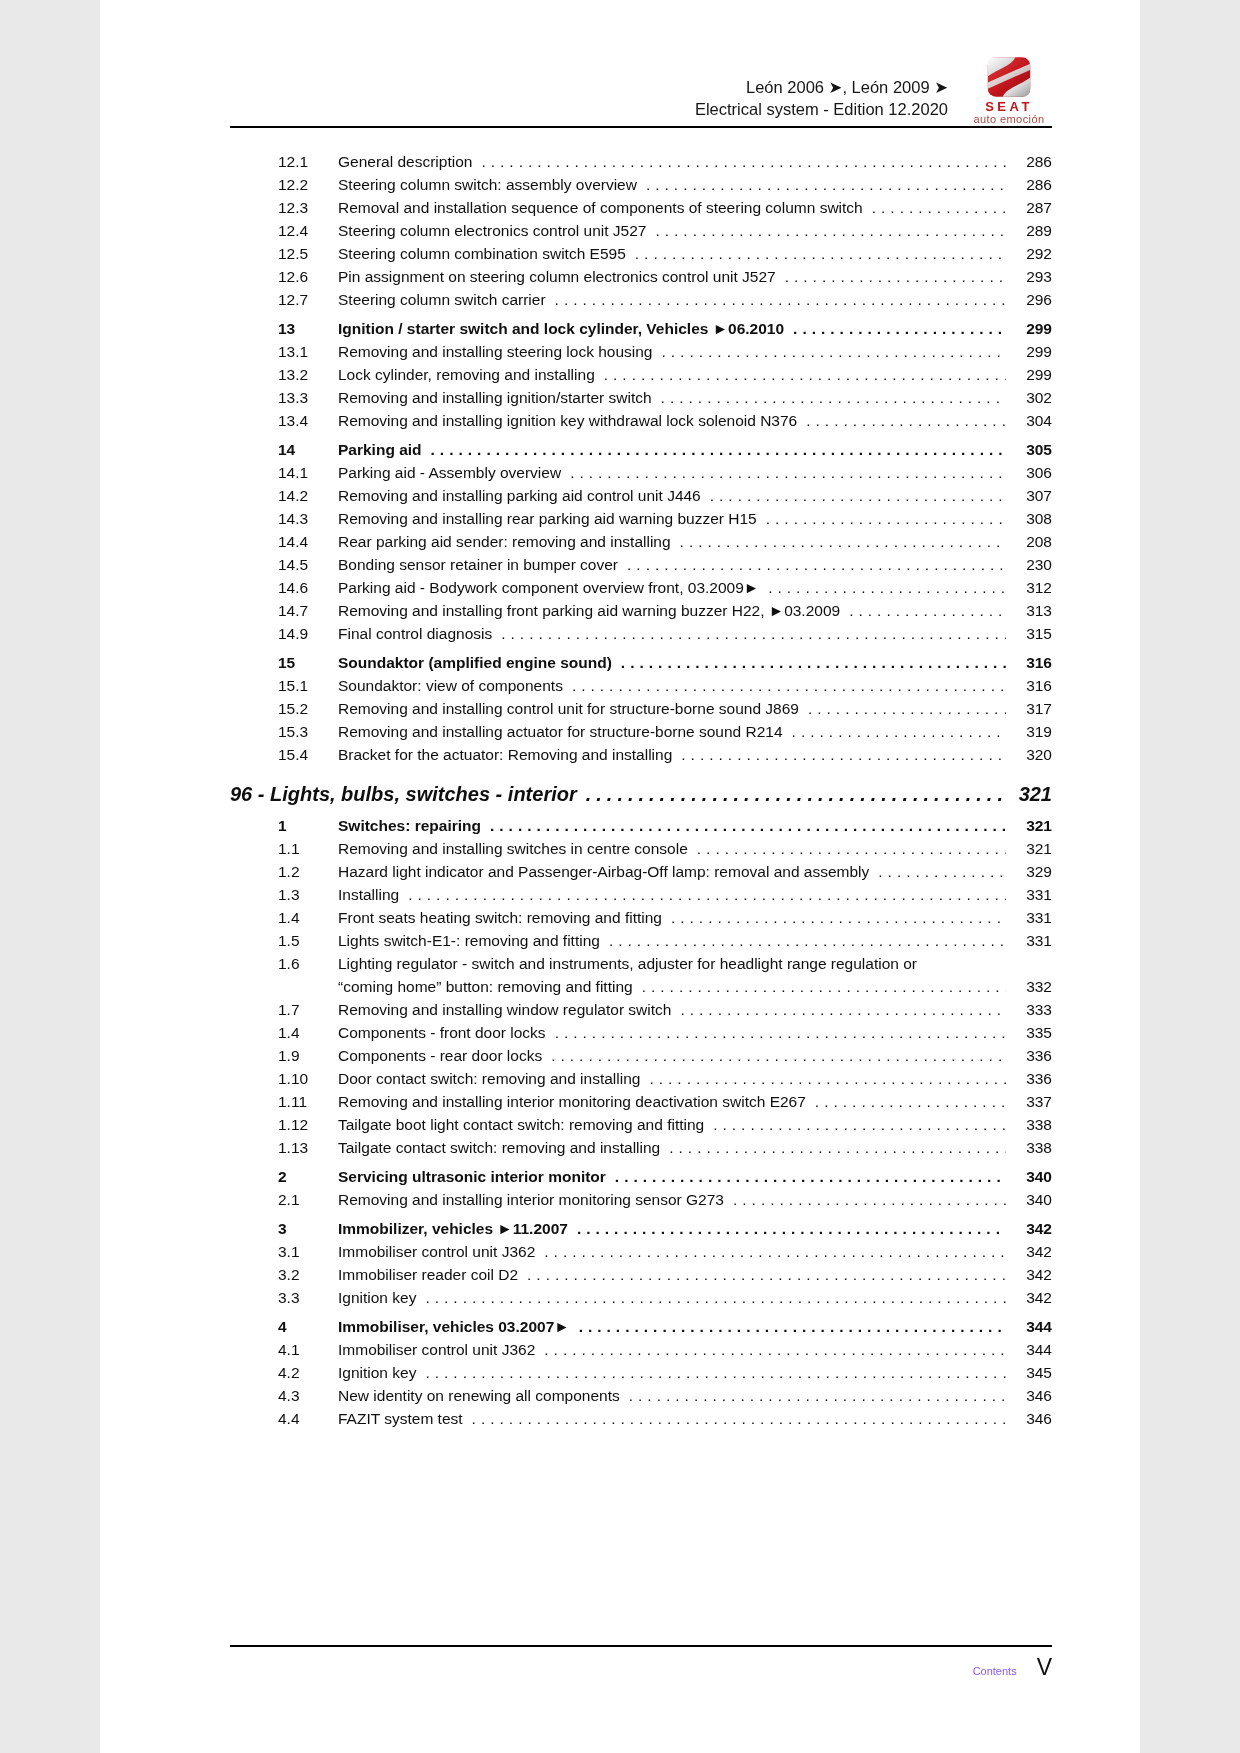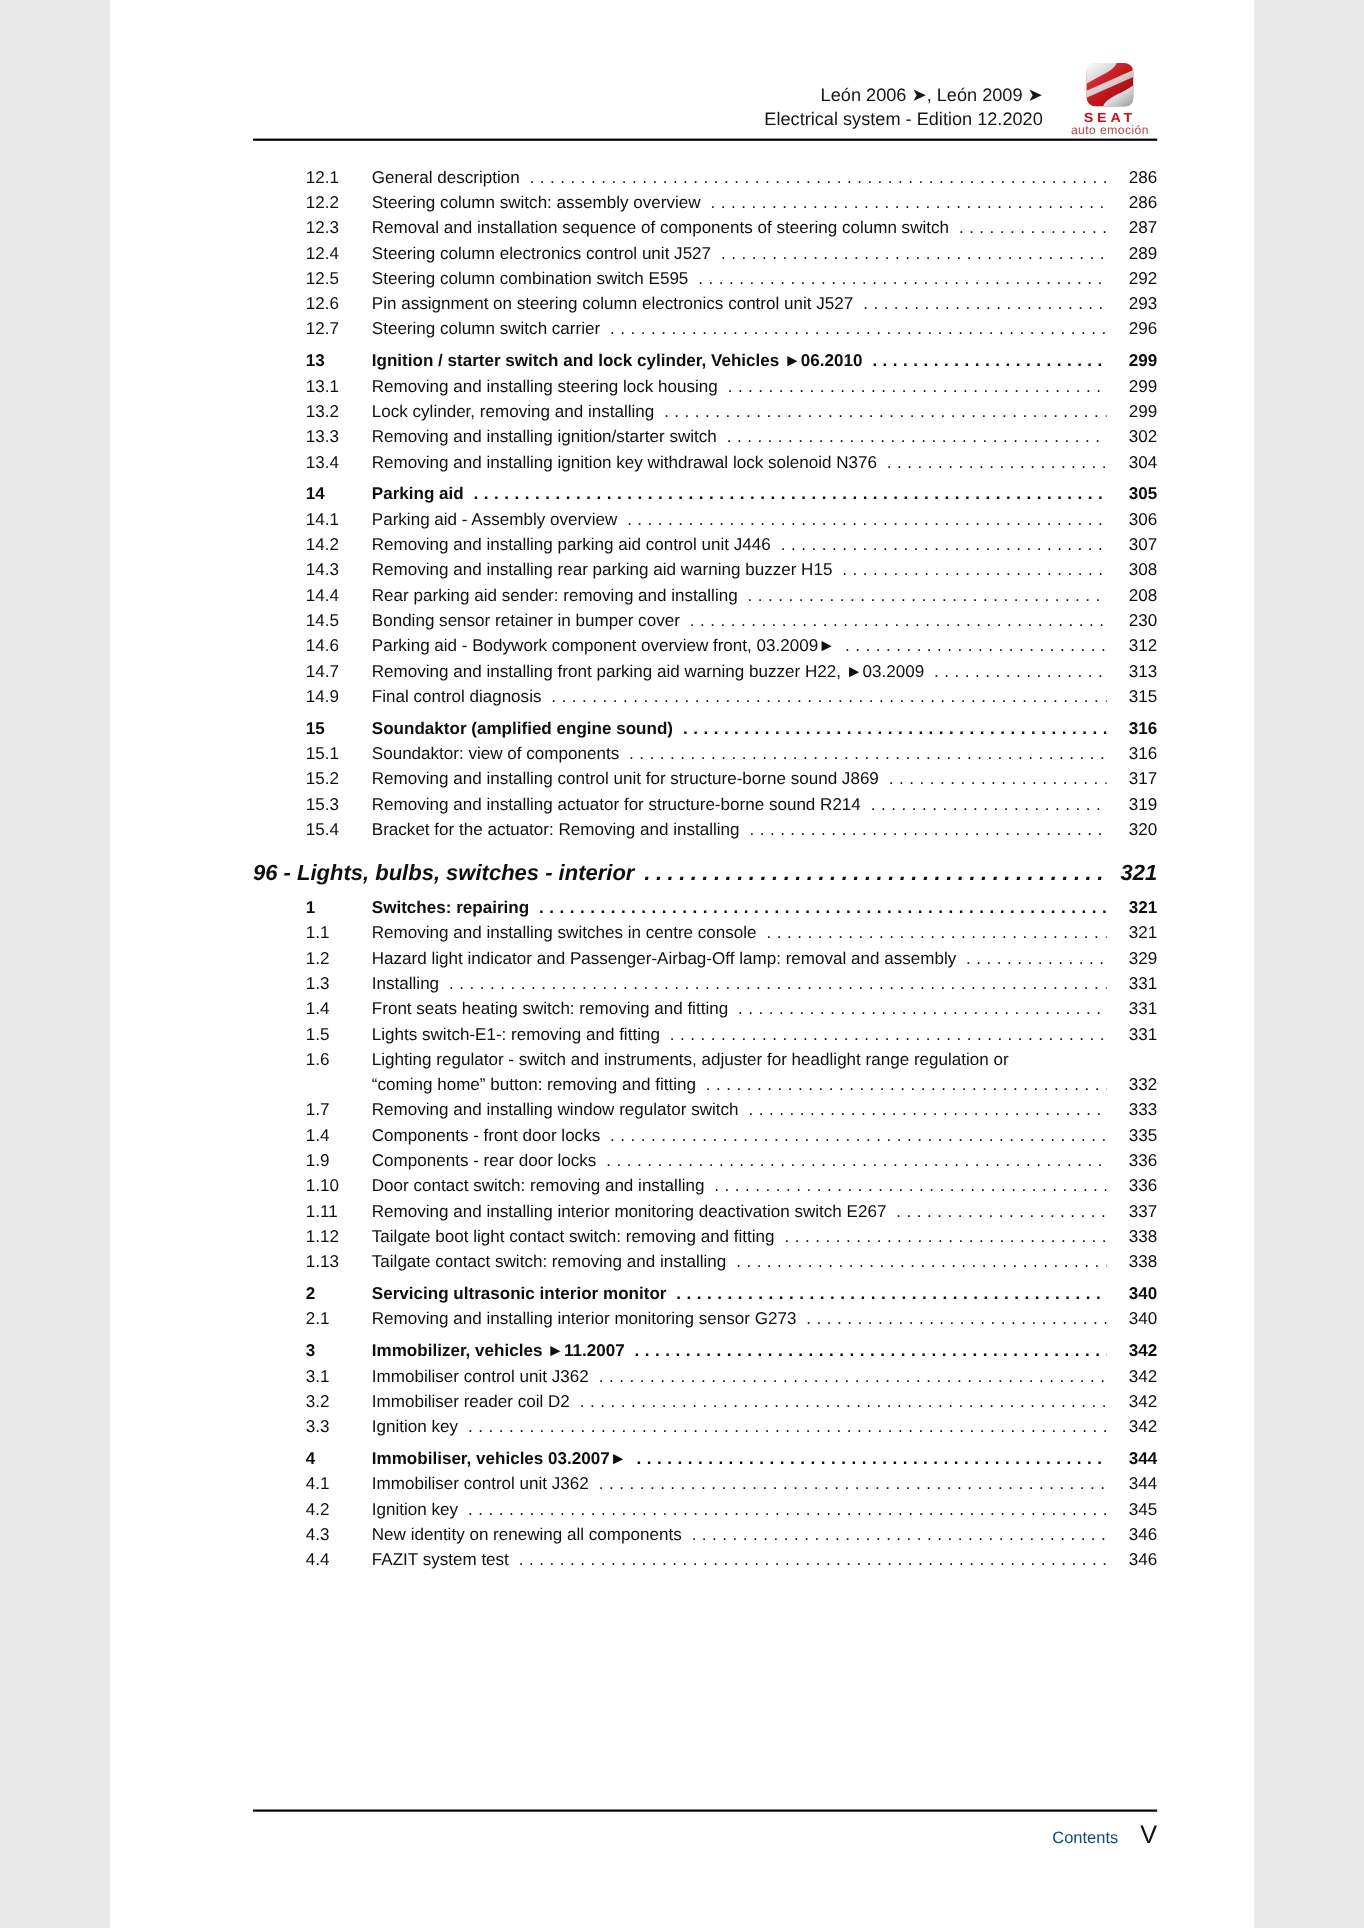--- a/index.html
+++ b/index.html
@@ -28,21 +28,21 @@
     content:"..........................................................................................................................................";}
   .row .page{flex:0 0 40px;text-align:right;}
   .row.bold{font-weight:700;margin-top:6px;}
   .row.chapter{font-weight:700;font-size:20px;line-height:28px;
     padding-left:0;margin:14px 0 4px 0;font-style:italic;}
   .row.nodots .dots{visibility:hidden;}
   
   .footer{position:absolute;left:130px;right:88px;top:1645px;border-top:2px solid #000;}
   .footer-text{display:flex;justify-content:flex-end;align-items:baseline;
     gap:20px;padding-top:7px;}
-  .footer-text .label{font-size:15px;color:#0c4a6e;}
+  .footer-text .label{font-size:11px;color:#8b5cf6;}
   .footer-text .roman{font-size:23px;color:#0f0f0f;}
 </style>
 </head>
 <body>
 
 <div class="page-canvas">
 
   <div class="header">
     <div>León 2006 ➤, León 2009 ➤</div>
     <div>Electrical system - Edition 12.2020</div>

